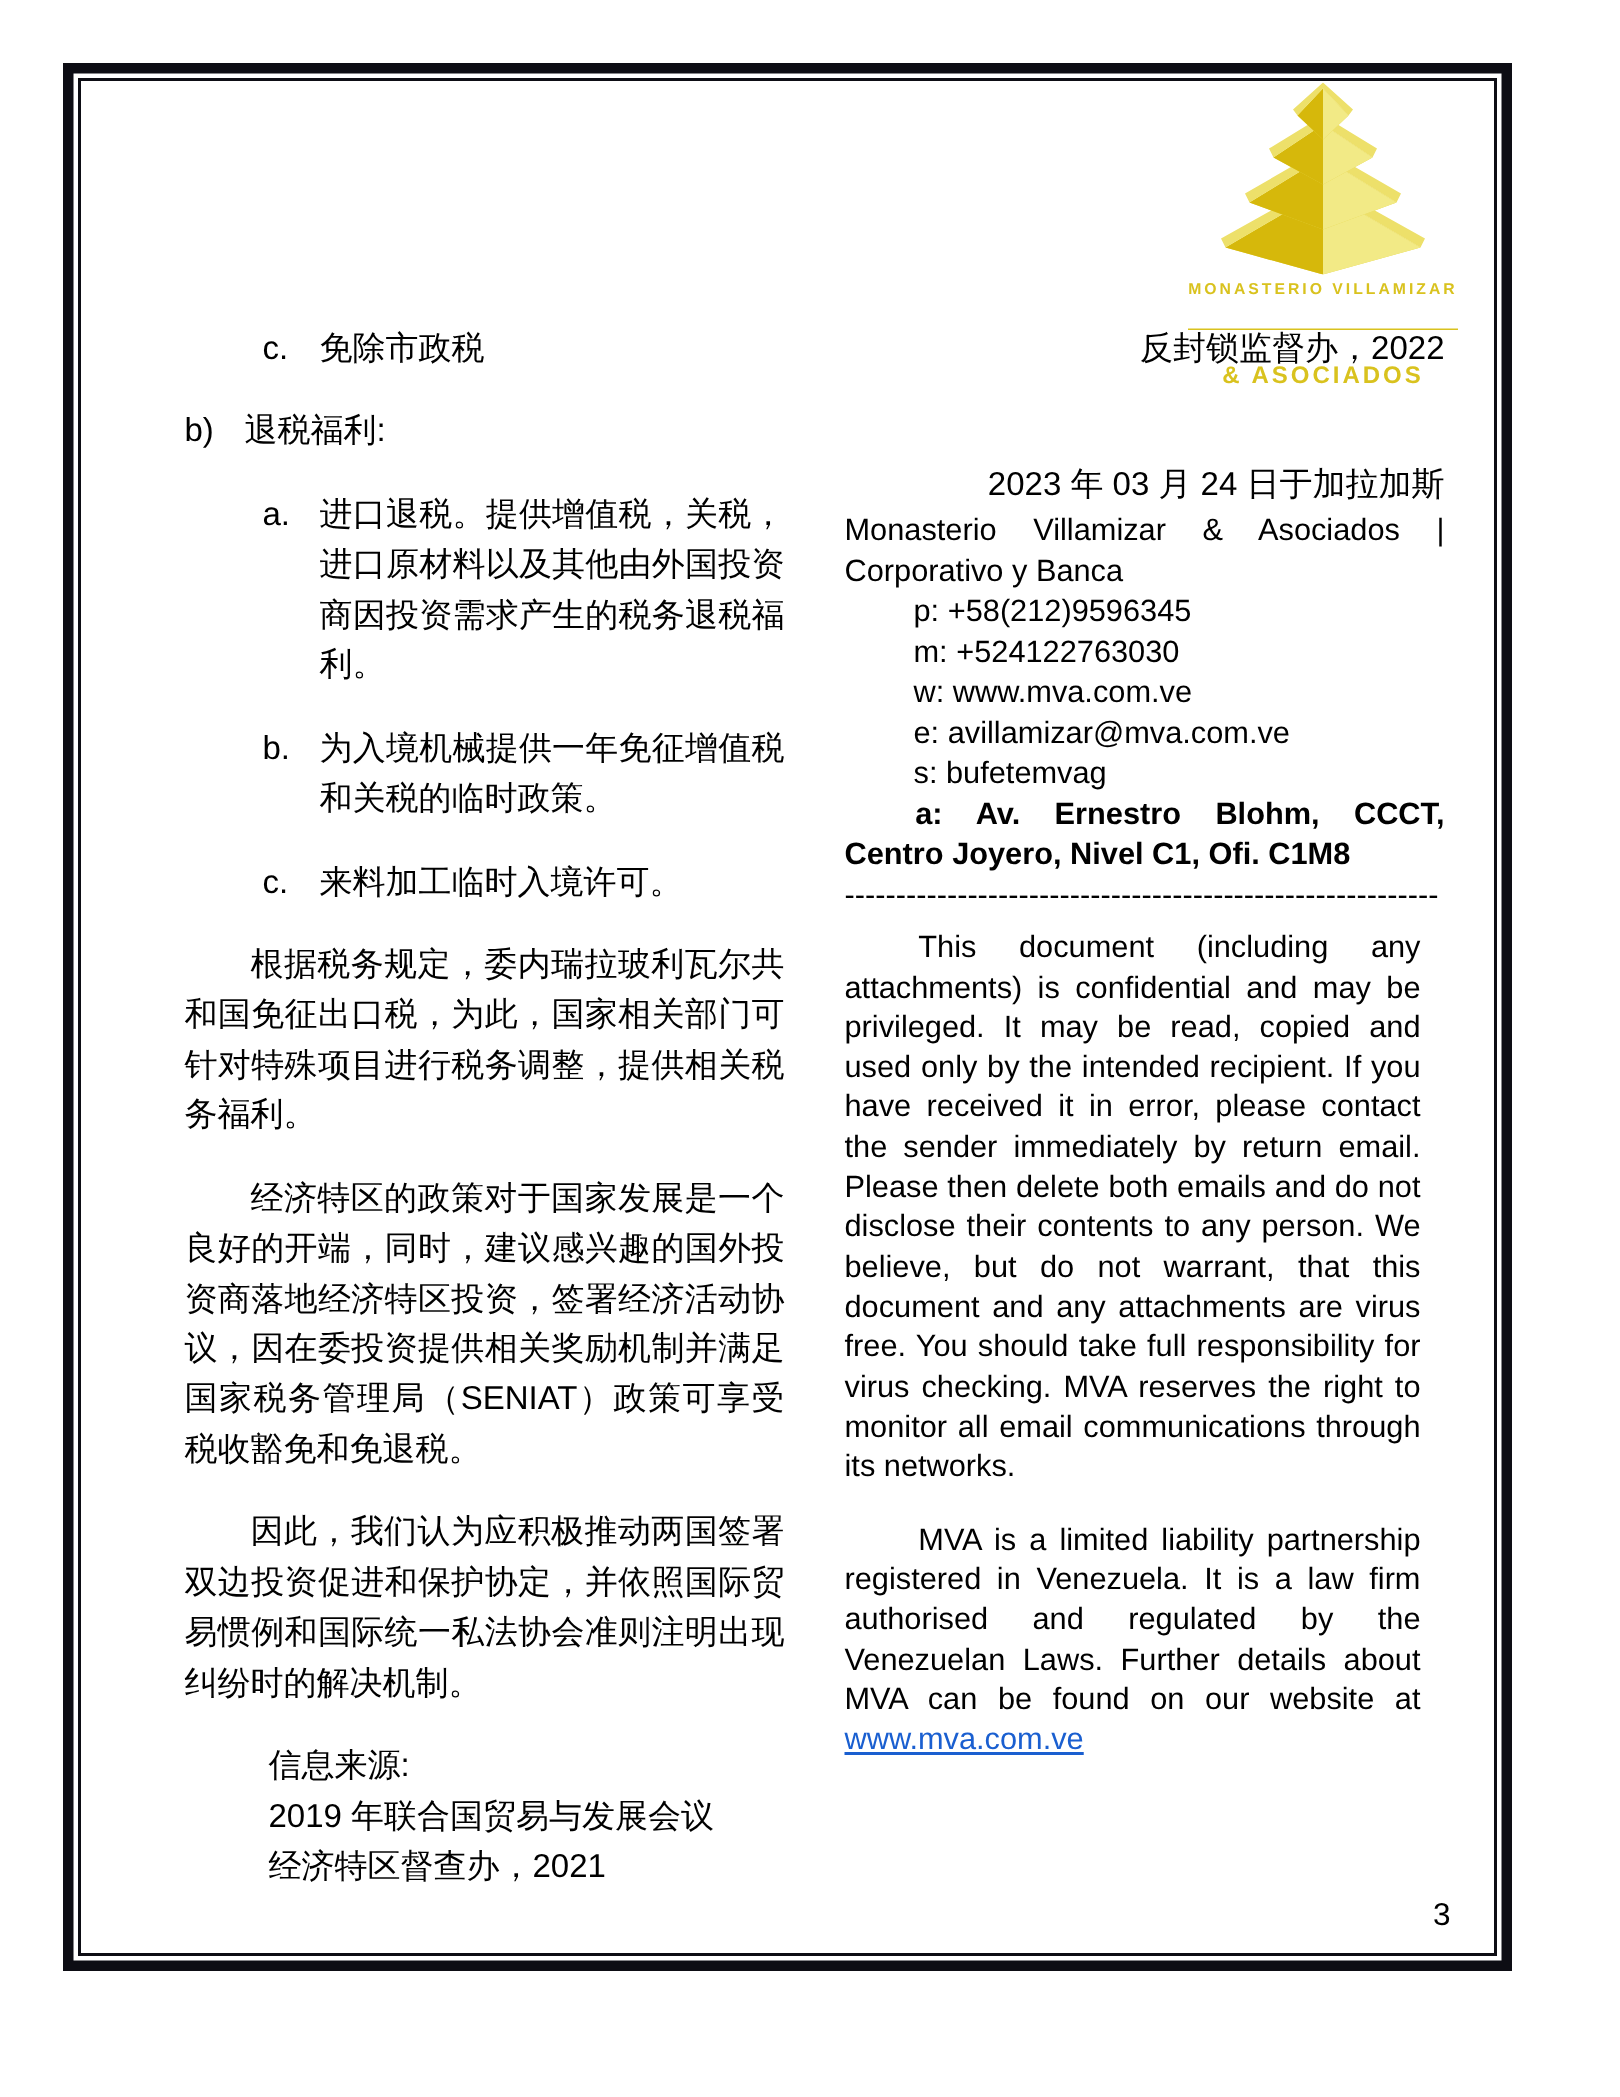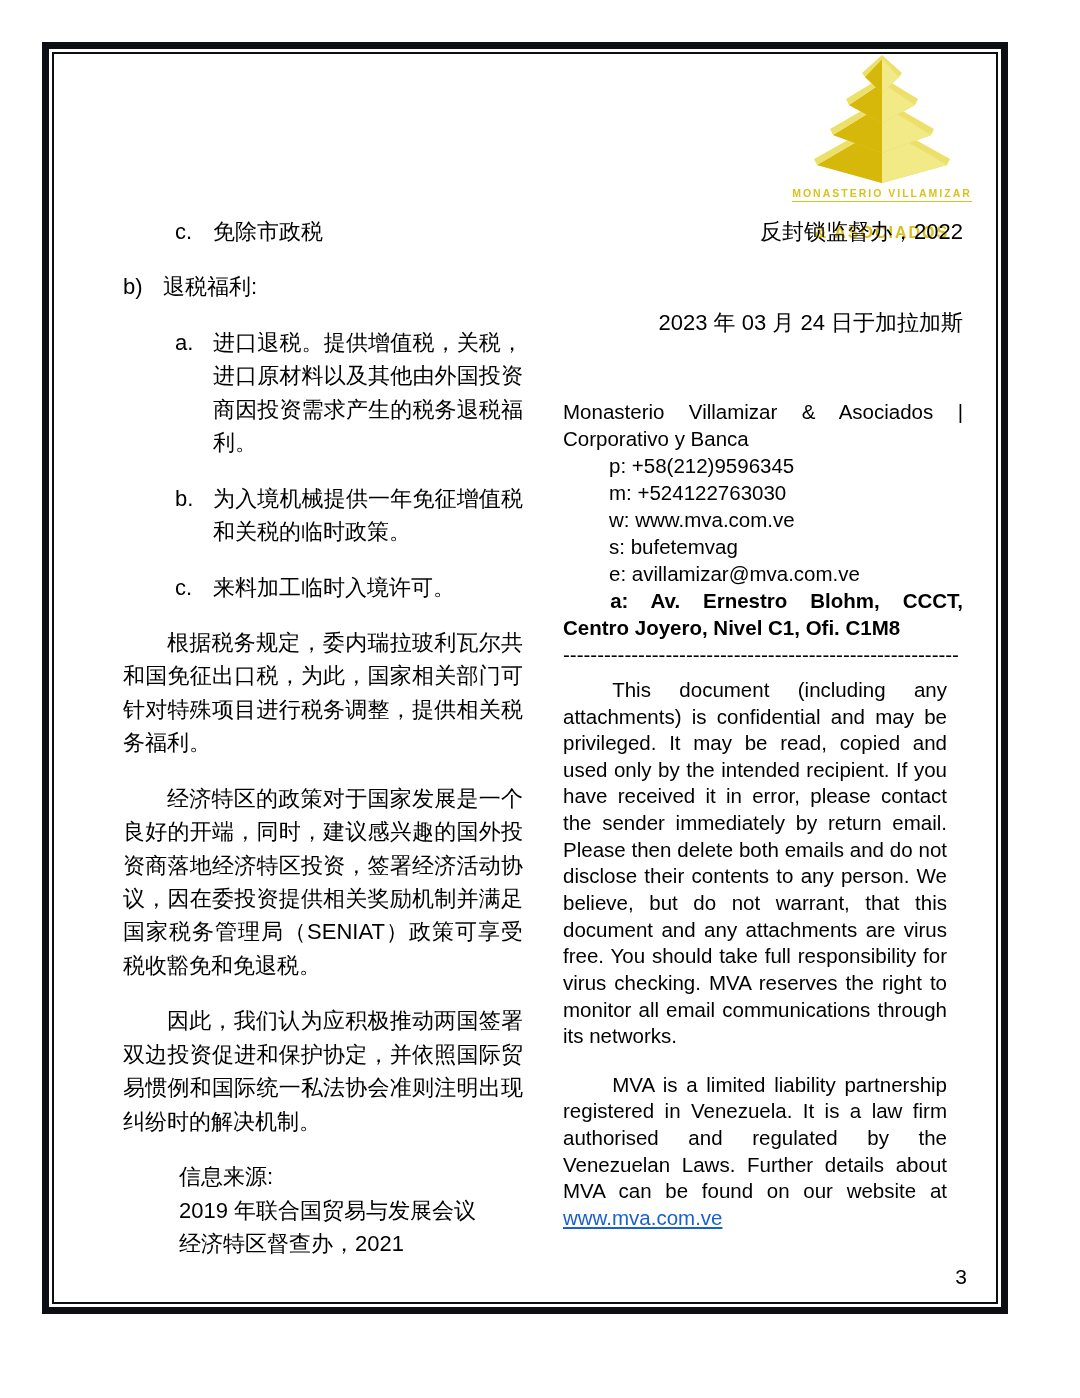--- a/index.html
+++ b/index.html
@@ -61,21 +61,21 @@
   }
   .pyramid-svg { display: block; }
   .logo-name {
     font-size: 10.5px;
     letter-spacing: 2.0px;
     color: #D9C21E;
     font-weight: 700;
     white-space: nowrap;
     border-bottom: 1.5px solid #D9C21E;
     display: inline-block;
-    padding-bottom: 1px;
+    padding-bottom: 19px;
     line-height: 1.25;
   }
   .logo-sub {
     font-size: 16px;
     letter-spacing: 2.0px;
     color: #D9C21E;
     font-weight: 700;
     white-space: nowrap;
     line-height: 1.5;
     margin-top: 19px;
@@ -273,43 +273,43 @@
     </div>
 
   </div>
 
   <div class="col-right">
 
     <p class="rc-line rc-indent">反封锁监督办，2022</p>
 
     <p class="rc-line rc-indent" style="margin-top:58px;">2023 年 03 月 24 日于加拉加斯</p>
 
-    <div class="contact-block" style="margin-top:58px;">
+    <div class="contact-block" style="">
       <p class="rc-line-en" style="text-align:justify;">Monasterio Villamizar &amp; Asociados | Corporativo y Banca</p>
 
       <p class="rc-line-en rc-indent">
         <span>p:</span>
         <span>+58(212)9596345</span>
       </p>
       <p class="rc-line-en rc-indent">
         <span>m:</span>
         <span>+524122763030</span>
       </p>
       <p class="rc-line-en rc-indent">
         <span>w:</span>
         <span>www.mva.com.ve</span>
       </p>
       <p class="rc-line-en rc-indent">
+        <span>e:</span>
+        <span>avillamizar@mva.com.ve</span>
+      </p>
+      <p class="rc-line-en rc-indent">
         <span>s:</span>
         <span>bufetemvag</span>
       </p>
-      <p class="rc-line-en rc-indent">
-        <span>e:</span>
-        <span>avillamizar@mva.com.ve</span>
-      </p>
 
       <p class="addr-para">a: Av. Ernestro Blohm, CCCT, Centro Joyero, Nivel C1, Ofi. C1M8</p>
 
       <p class="sep">----------------------------------------------------------</p>
     </div>
 
     <p class="para-en" style="margin-top:10px;">This document (including any attachments) is confidential and may be privileged. It may be read, copied and used only by the intended recipient. If you have received it in error, please contact the sender immediately by return email. Please then delete both emails and do not disclose their contents to any person. We believe, but do not warrant, that this document and any attachments are virus free. You should take full responsibility for virus checking. MVA reserves the right to monitor all email communications through its networks.</p>
 
     <p class="para-en"><span>MVA is a limited liability partnership registered in Venezuela. It is a law firm authorised and regulated by the Venezuelan Laws. Further details about MVA can be found on our website at </span><span class="link">www.mva.com.ve</span></p>
 

